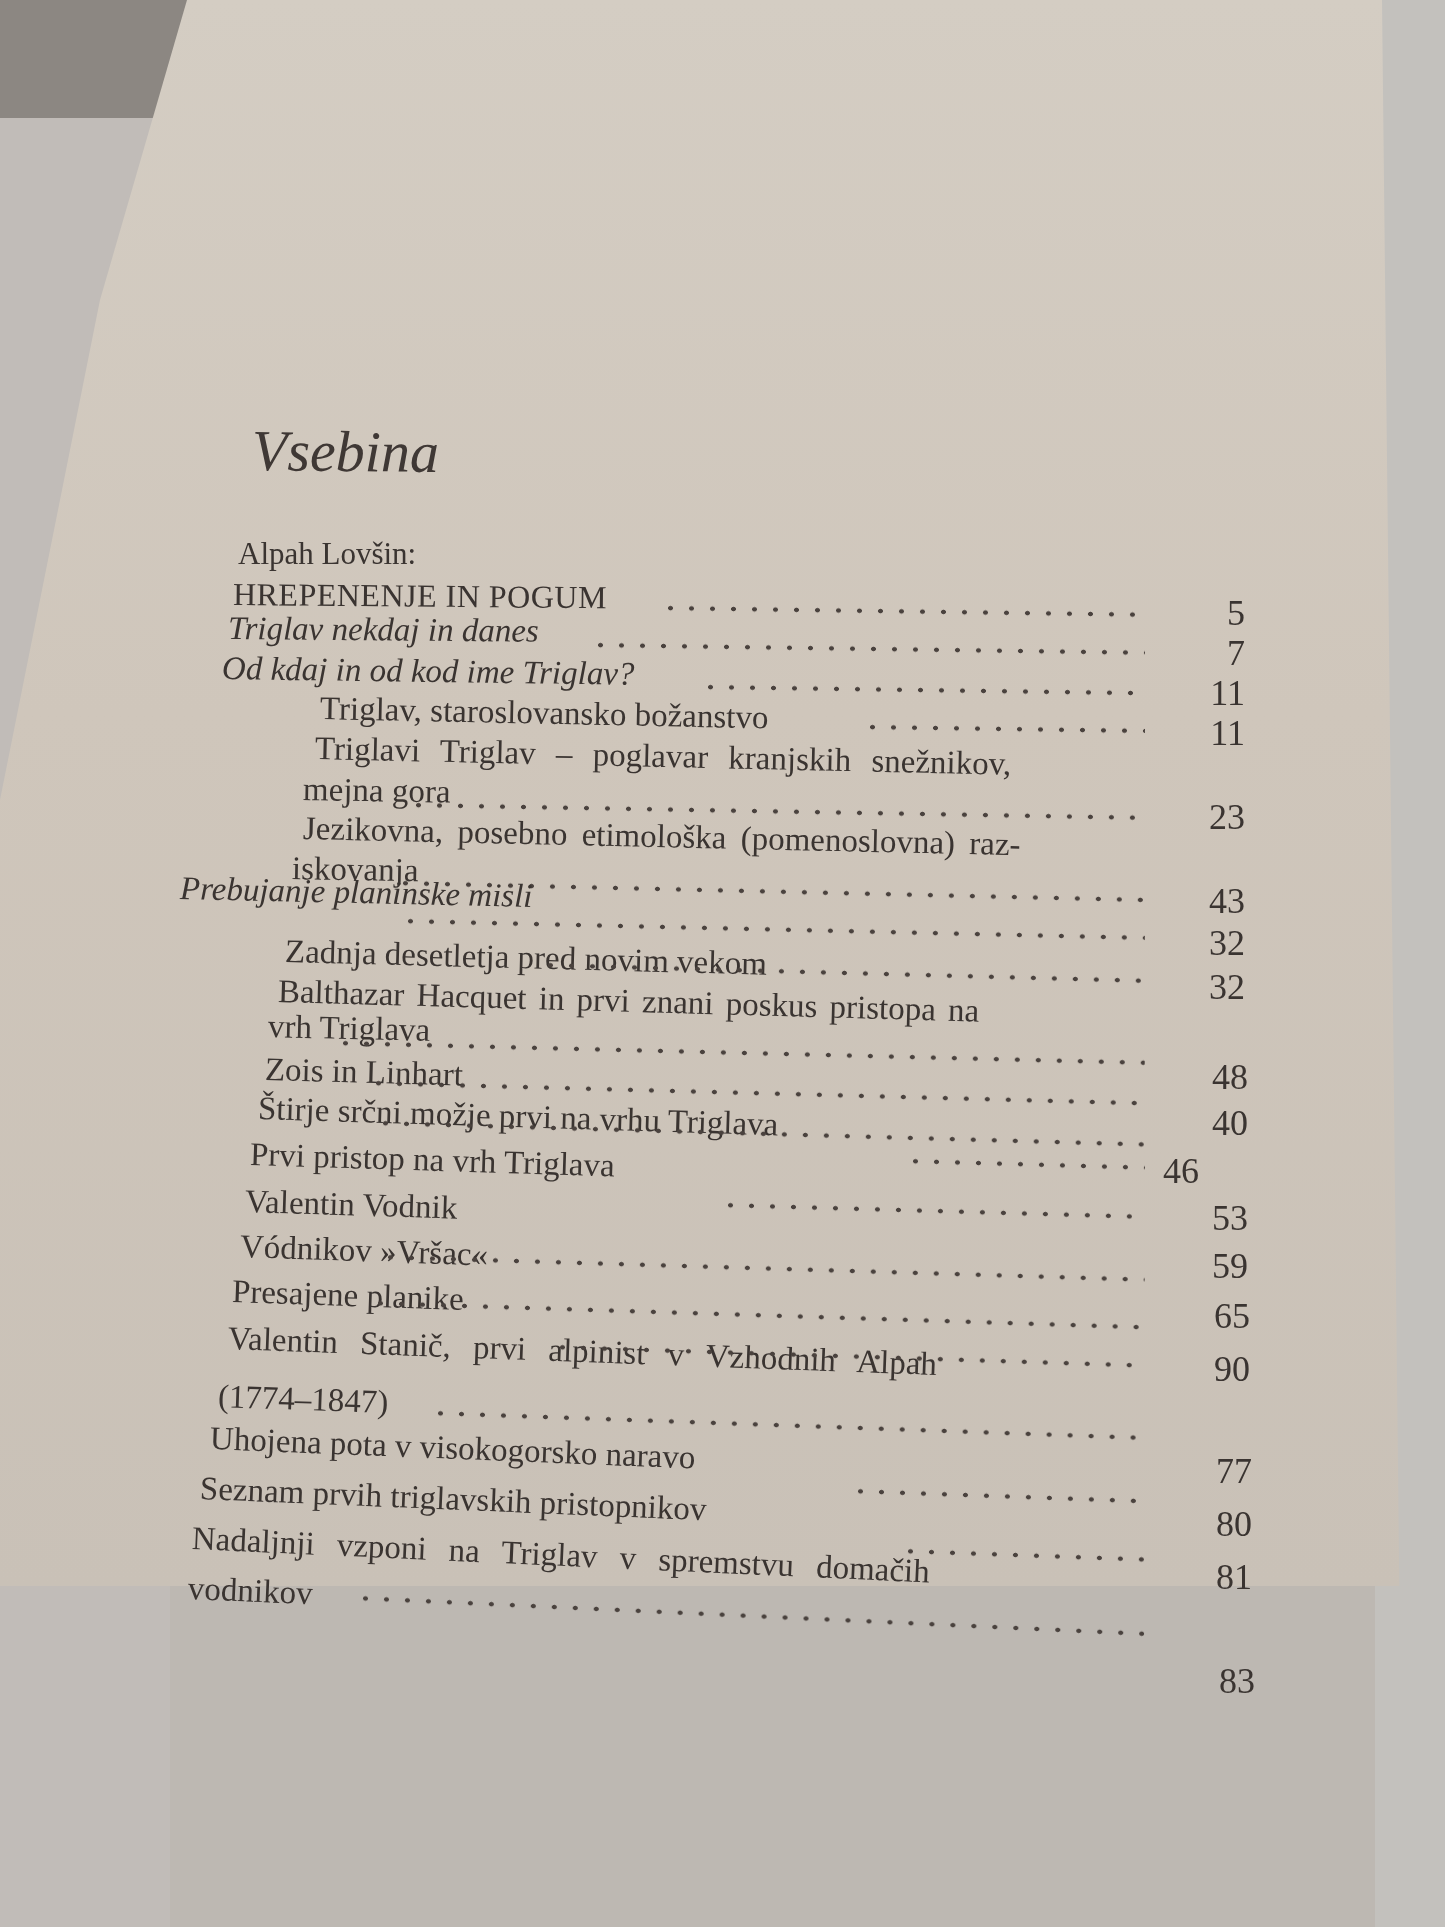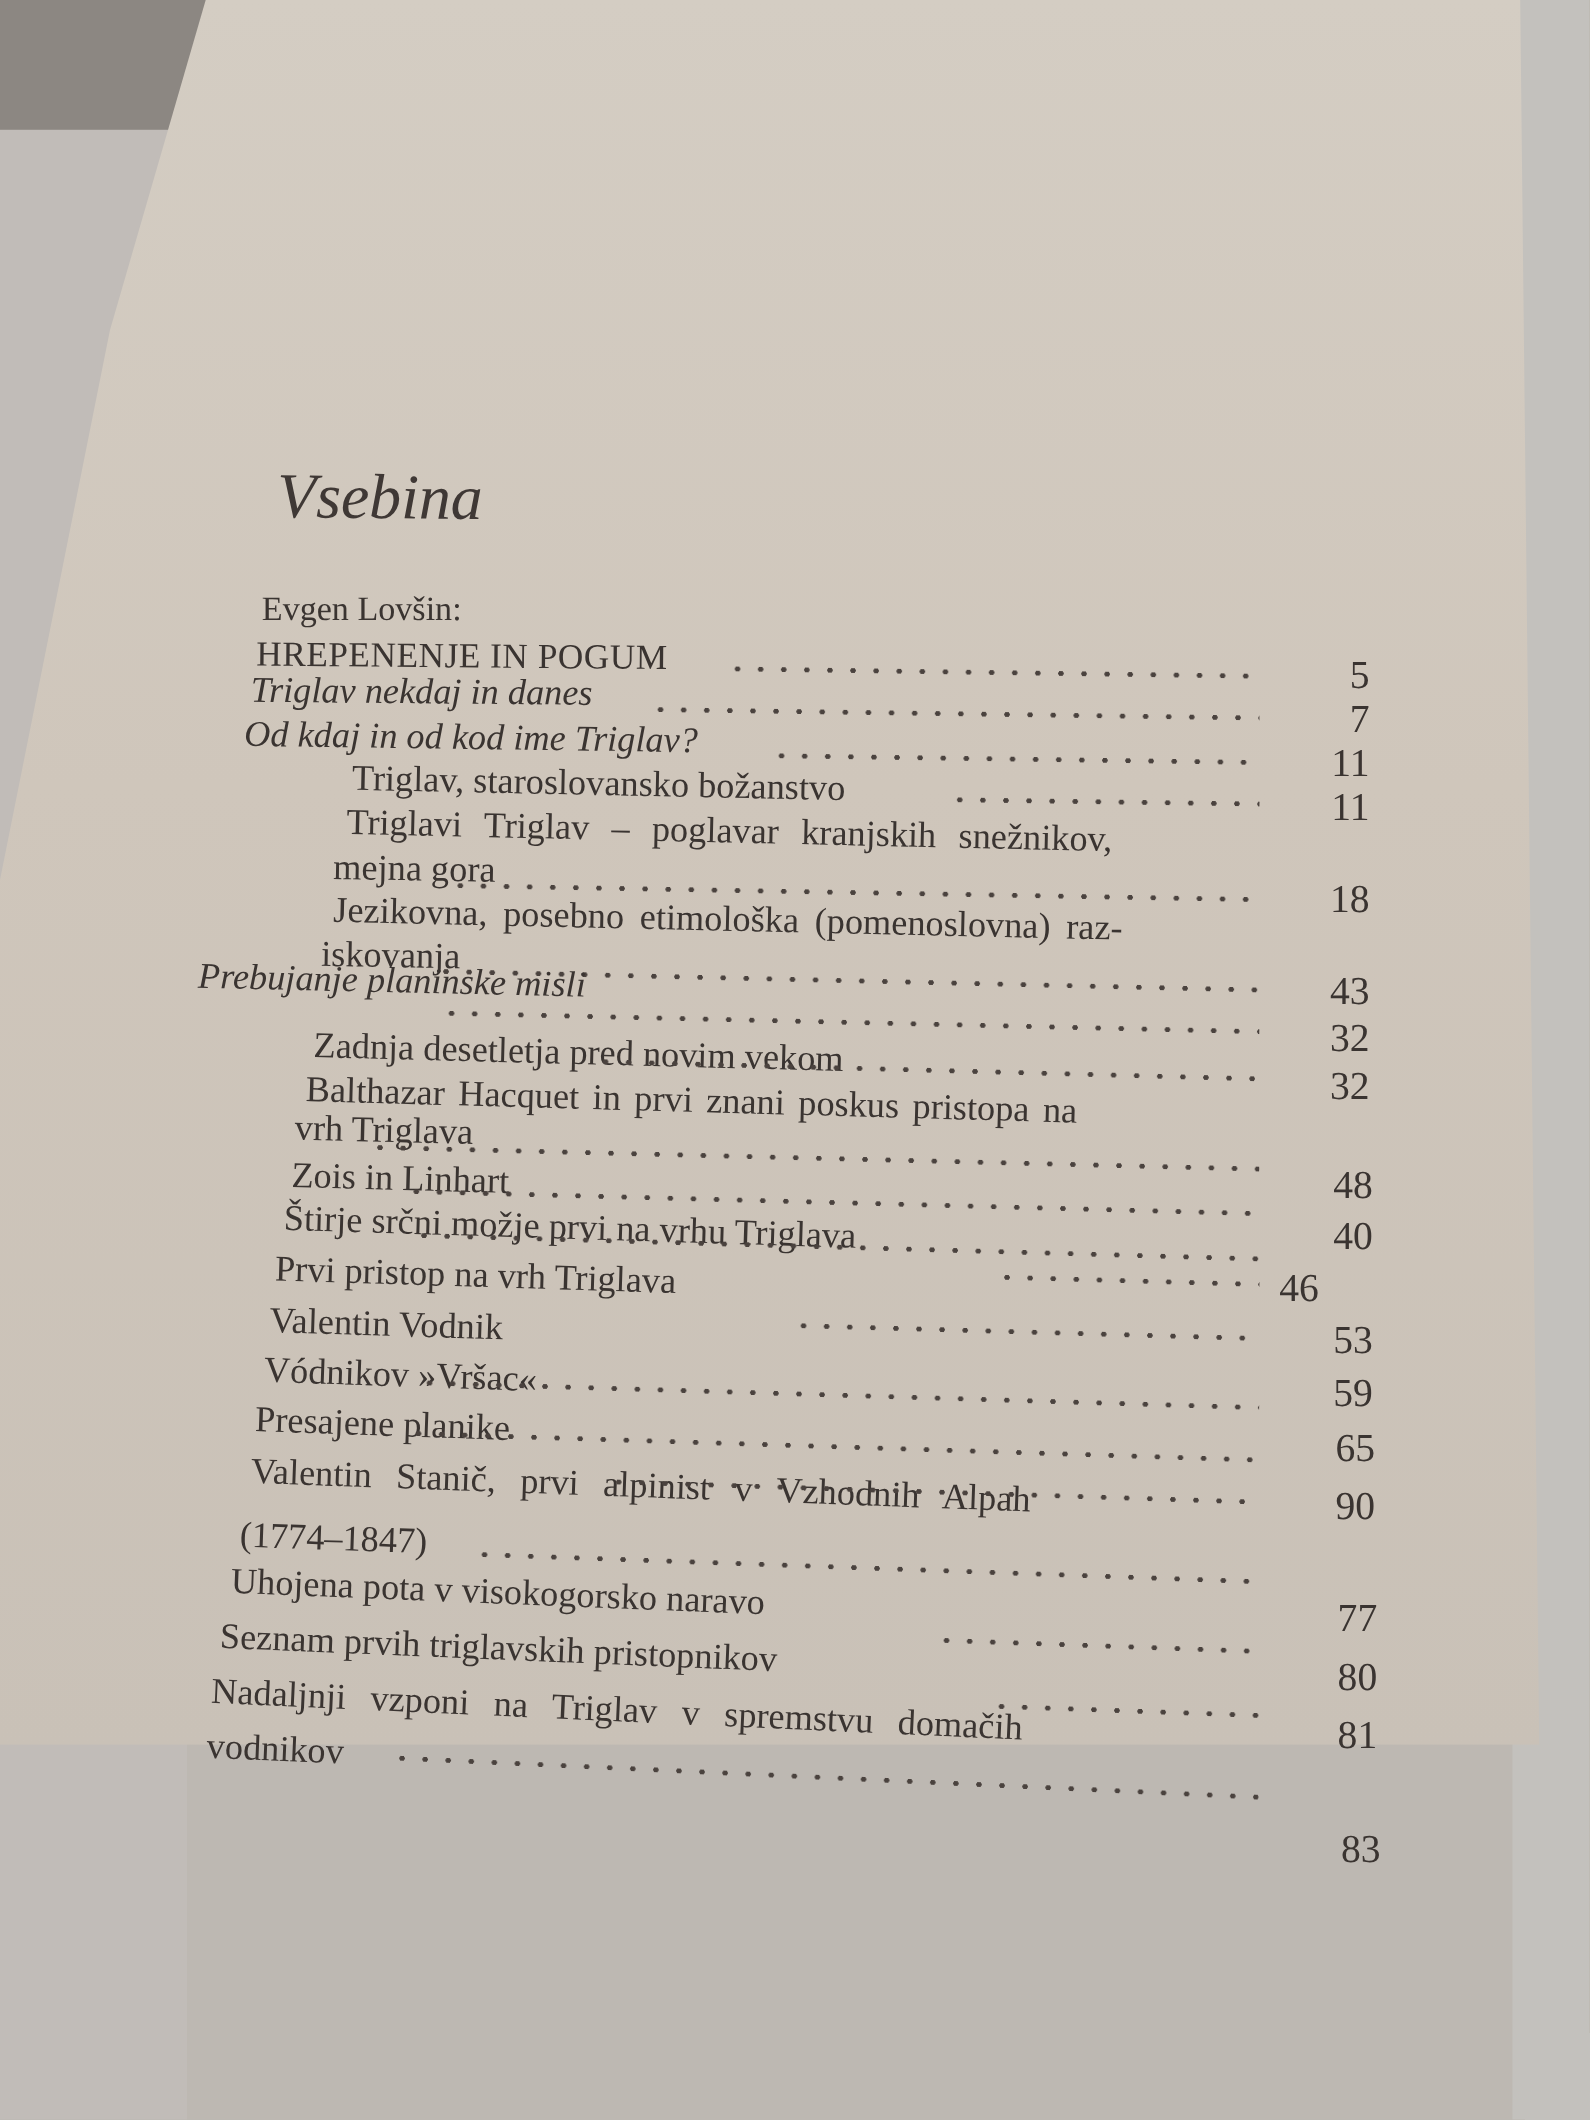--- a/index.html
+++ b/index.html
@@ -48,42 +48,42 @@
 <body>
 
 <div class="bg-dark"></div>
 <div class="bg-mid"></div>
 <div class="bg-right"></div>
 
 <div class="page">
 
   <div class="title">Vsebina</div>
 
-  <div class="line" style="left:238px; top:538px; font-size:31px;">Evgen Lovšin:</div>
+  <div class="line" style="left:238px; top:538px; font-size:31px;">Alpah Lovšin:</div>
 
   <div class="line caps" style="left:233px; top:578px; font-size:32px; transform:rotate(0.5deg);">HREPENENJE IN POGUM</div>
   <div class="leader" style="left:660px; top:605px; width:485px; transform:rotate(0.8deg);"></div>
   <div class="num" style="left:1175px; top:592px;">5</div>
 
   <div class="line it" style="left:228px; top:612px; transform:rotate(0.5deg);">Triglav nekdaj in danes</div>
   <div class="leader" style="left:590px; top:642px; width:555px; transform:rotate(0.8deg);"></div>
   <div class="num" style="left:1175px; top:632px;">7</div>
 
   <div class="line it" style="left:222px; top:652px; transform:rotate(0.8deg);">Od kdaj in od kod ime Triglav?</div>
   <div class="leader" style="left:700px; top:684px; width:445px; transform:rotate(0.8deg);"></div>
   <div class="num" style="left:1175px; top:672px;">11</div>
 
   <div class="line" style="left:320px; top:692px; transform:rotate(1.2deg);">Triglav, staroslovansko božanstvo</div>
   <div class="leader" style="left:862px; top:724px; width:283px; transform:rotate(0.8deg);"></div>
   <div class="num" style="left:1175px; top:712px;">11</div>
 
   <div class="line" style="left:315px; top:732px; word-spacing:12px; transform:rotate(1.3deg);">Triglavi Triglav – poglavar kranjskih snežnikov,</div>
   <div class="line" style="left:303px; top:773px; transform:rotate(1deg);">mejna gora</div>
   <div class="leader" style="left:408px; top:802px; width:737px; transform:rotate(1deg);"></div>
-  <div class="num" style="left:1175px; top:796px;">18</div>
+  <div class="num" style="left:1175px; top:796px;">23</div>
 
   <div class="line" style="left:303px; top:812px; word-spacing:6px; transform:rotate(1.3deg);">Jezikovna, posebno etimološka (pomenoslovna) raz-</div>
   <div class="line" style="left:292px; top:852px; transform:rotate(1deg);">iskovanja</div>
   <div class="leader" style="left:395px; top:880px; width:750px; transform:rotate(1.3deg);"></div>
   <div class="num" style="left:1175px; top:880px;">43</div>
 
   <div class="line it" style="left:180px; top:872px; transform:rotate(1.3deg);">Prebujanje planinske misli</div>
   <div class="leader" style="left:400px; top:918px; width:745px; transform:rotate(1.3deg);"></div>
   <div class="num" style="left:1175px; top:922px;">32</div>
 

